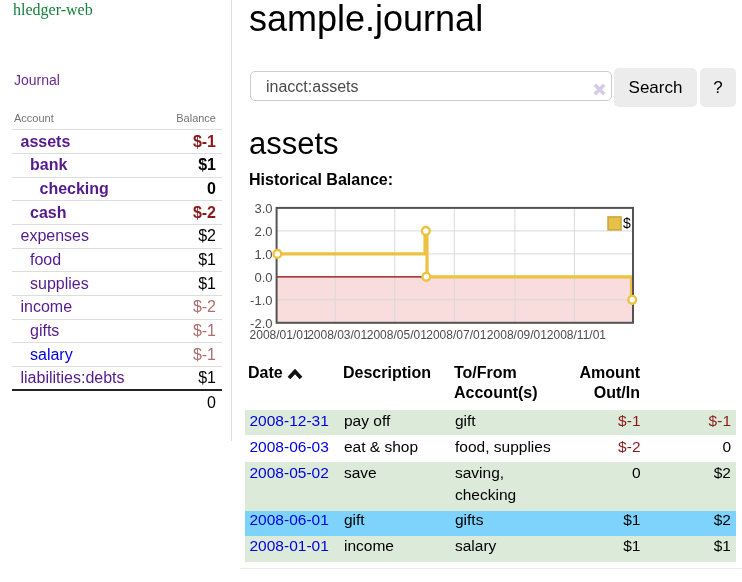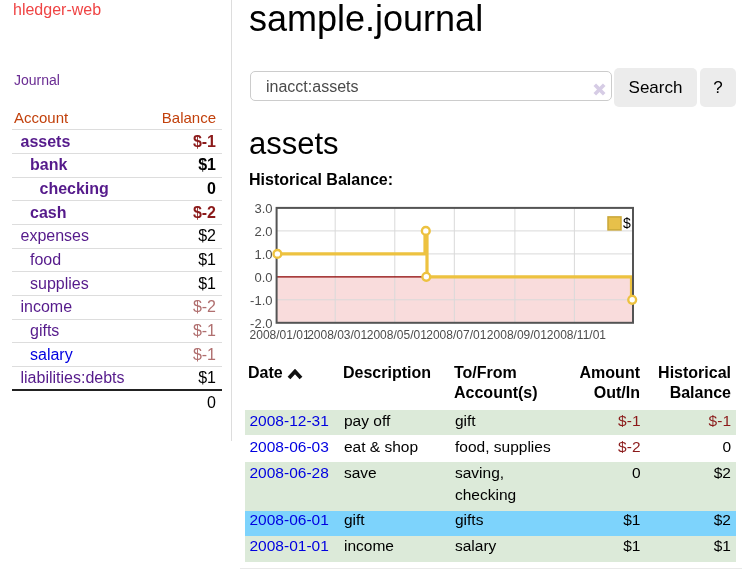--- a/index.html
+++ b/index.html
@@ -7,27 +7,27 @@
 body { font-family:"Liberation Sans", sans-serif; }
 #page { position:relative; width:742px; height:582px; overflow:hidden; background:#fff; }
 .abs { position:absolute; }
 a { text-decoration:none; }
 .purple { color:#551a8b; }
 .blue { color:#0000e0; }
 .negb { color:#8b1a1a; }
 .negl { color:#b06f6f; }
 
 
-#brand { left:13px; top:1px; font-size:16px; color:#ef4444; }
+#brand { left:13px; top:1px; font-size:16px; color:#15803d;font-family:Liberation Serif, serif; }
 #journal { left:14px; top:72px; font-size:14px; color:#6a2c93; }
 #sidebar-border { left:230.5px; top:0; width:1px; height:441px; background:#ddd; }
 table.acct { position:absolute; left:12px; top:106px; width:210px; border-collapse:collapse; font-size:16px; }
 table.acct td { height:23.7px; padding:0; border-bottom:1px solid #ddd; white-space:nowrap; vertical-align:middle; }
 table.acct td.bal { text-align:right; padding-right:6px; }
-table.acct tr.hdr td { font-size:15px; color:#c2410c;margin-top:43px; }
+table.acct tr.hdr td { font-size:11px; color:#737373;margin-top:43px; }
 table.acct td.l0 { padding-left:2px; }
 table.acct td.l1 { padding-left:8.5px; }
 table.acct td.l2 { padding-left:18px; }
 table.acct td.l3 { padding-left:27.5px; }
 table.acct tr.tot td { border-bottom:none; border-top:2px solid #222; }
 .b { font-weight:bold; }
 
 
 #h1 { left:249px; top:-2px; font-size:36px; color:#000; }
 #searchbox { left:249.5px; top:71px; width:362px; height:30px; border:1px solid #ccc; border-radius:5px; background:#fff; }
@@ -169,38 +169,37 @@
     </g>
   </svg>
 
   <div class="abs reg hdr" style="left:248px; top:363px;">Date</div>
   <svg class="abs" style="left:287px; top:368.5px;" width="16" height="12" viewBox="0 0 16 12">
     <path d="M 2,9 L 8,2.5 L 14,9" fill="none" stroke="#111" stroke-width="3.8"></path>
   </svg>
   <div class="abs reg hdr" style="left:343px; top:363px;">Description</div>
   <div class="abs reg hdr" style="left:540px; top:363px; width:100px; text-align:right;">Amount<br>Out/In</div>
   <div class="abs reg hdr" style="left:454px; top:363px;">To/From<br>Account(s)</div>
-  <div class="abs reg hdr" style="left:631px; top:363px; width:100px; text-align:right;">Historical<br>Balance</div>
 
   <div class="row reg" style="top:410.3px; height:25.2px;">
     <span class="cell c-date" style="top:2.2px;"><a class="blue" href="#">2008-12-31</a></span>
     <span class="cell c-desc" style="top:2.2px;">pay off</span>
     <span class="cell c-acct" style="top:2.2px;">gift</span>
     <span class="cell c-amt negb" style="top:2.2px;">$-1</span>
     <span class="cell c-bal negb" style="top:2.2px;">$-1</span>
   </div>
   <div class="row reg" style="top:435.5px; height:40px; background:#fff;">
     <span class="cell c-date" style="top:2.4px;"><a class="blue" href="#">2008-06-03</a></span>
     <span class="cell c-desc" style="top:2.4px;">eat &amp; shop</span>
     <span class="cell c-acct" style="top:2.4px;">food, supplies</span>
     <span class="cell c-amt negb" style="top:2.4px;">$-2</span>
     <span class="cell c-bal" style="top:2.4px;">0</span>
   </div>
   <div class="row reg" style="top:461.5px; height:49px;">
-    <span class="cell c-date" style="top:2.2px;"><a class="blue" href="#">2008-06-28</a></span>
+    <span class="cell c-date" style="top:2.2px;"><a class="blue" href="#">2008-05-02</a></span>
     <span class="cell c-desc" style="top:2.2px;">save</span>
     <span class="cell c-acct" style="top:0px; line-height:22.5px;">saving,<br>checking</span>
     <span class="cell c-amt" style="top:2.2px;">0</span>
     <span class="cell c-bal" style="top:2.2px;">$2</span>
   </div>
   <div class="row reg" style="top:510.5px; height:25.8px; background:#7dd3fc;">
     <span class="cell c-date" style="top:0.5px;"><a class="blue" href="#">2008-06-01</a></span>
     <span class="cell c-desc" style="top:0.5px;">gift</span>
     <span class="cell c-acct" style="top:0.5px;">gifts</span>
     <span class="cell c-amt" style="top:0.5px;">$1</span>

